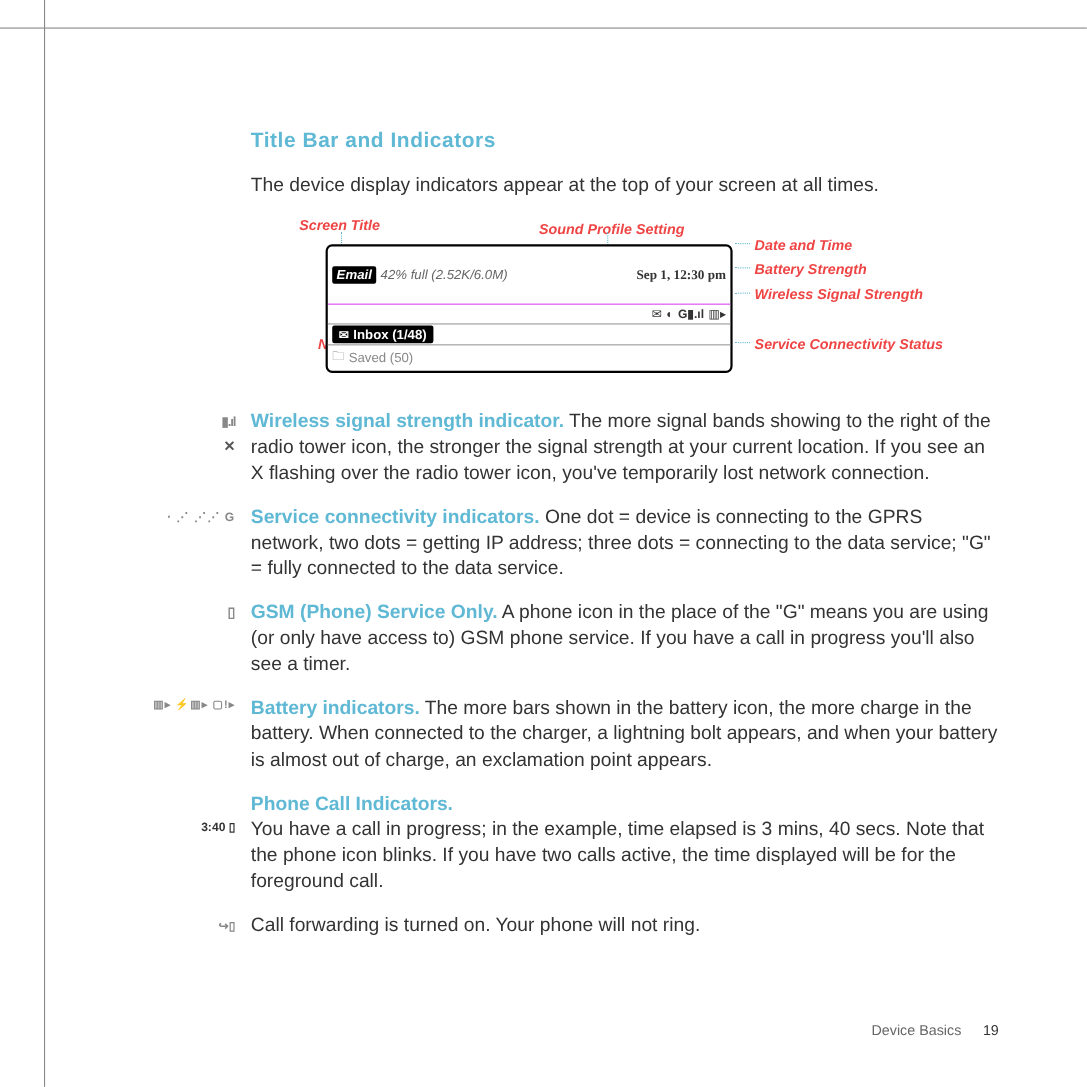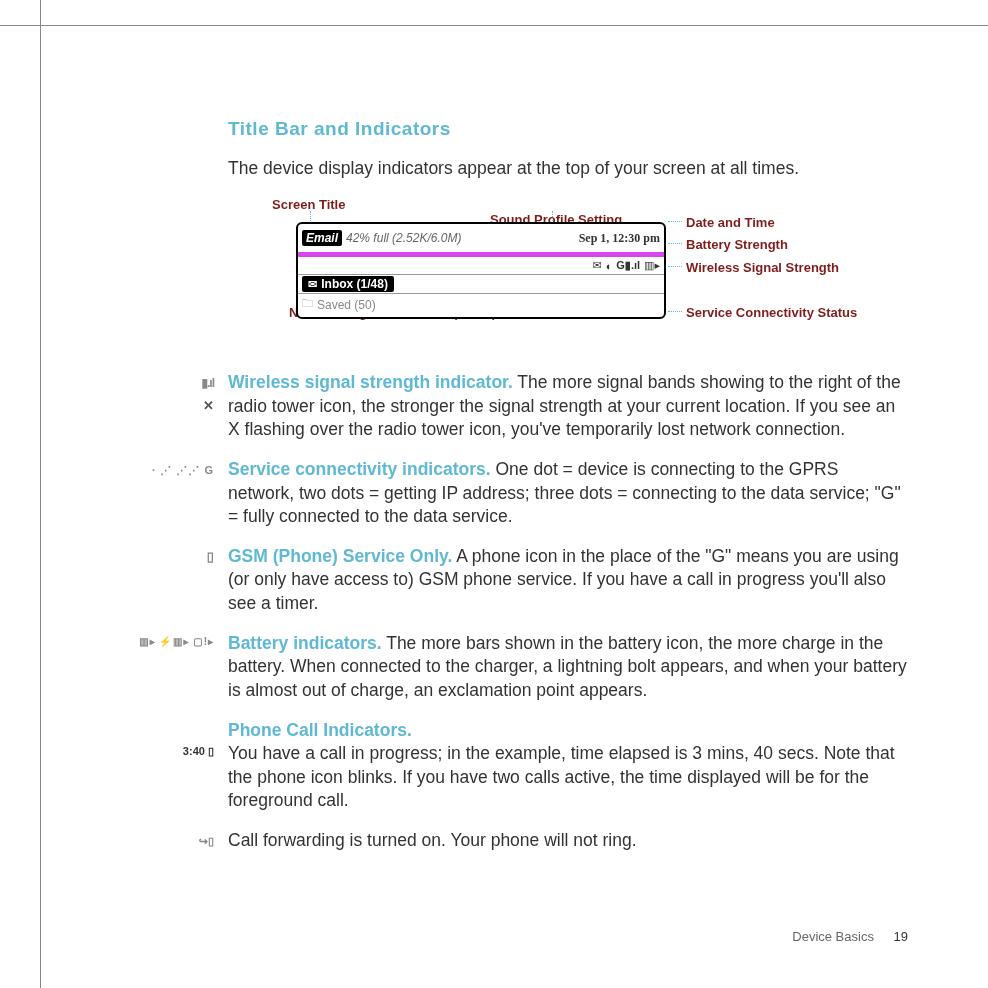--- a/index.html
+++ b/index.html
@@ -42,44 +42,45 @@
   .diagram {
     position: relative;
     margin-left: 34px;
     height: 140px;
     margin-bottom: 10px;
   }
   .label {
     position: absolute;
     font-size: 13px;
     font-weight: 700;
-    color: #7f1d1d;
+    color: #ef4444;
     white-space: nowrap;
+    font-style: italic;
   }
   .dots {
     position: absolute;
     border-top: 1px dotted #5fb8d4;
   }
   .dots-v {
     position: absolute;
     border-left: 1px dotted #5fb8d4;
   }
   .bar-img {
     position: absolute;
     top: 25px; left: 34px;
     width: 370px;
     border: 2px solid #000;
     border-radius: 6px;
     background: #fff;
     font-size: 12px;
   }
   .bar-row1 {
     display: flex; align-items: center;
-    padding: 6px 4px;
-    border-bottom: 5px solid #d946ef;
+    padding: 18px 4px;
+    border-bottom: 1px solid #d946ef;
     gap: 4px;
   }
   .bar-email {
     background: #000; color: #fff; font-weight: 700;
     padding: 1px 4px; font-style: italic;
     border-radius: 2px;
   }
   .bar-full { color: #666; font-style: italic; }
   .bar-right { margin-left: auto; display:flex; gap:4px; align-items:center; color:#333; }
   .bar-date { font-family: Georgia, serif; font-weight: 700; }
@@ -149,21 +150,21 @@
 
 <div class="crop-top"></div>
 <div class="crop-left"></div>
 
 <div class="page">
   <h1 class="title">Title Bar and Indicators</h1>
   <p class="intro">The device display indicators appear at the top of your screen at all times.</p>
 
   <div class="diagram">
     <div class="label" style="top:0; left:10px;">Screen Title</div>
-    <div class="label" style="top:15px; left:228px;">Sound Profile Setting</div>
+    <div class="label" style="top:4px; left:228px;">Sound Profile Setting</div>
     <div class="label" style="top:18px; left:424px;">Date and Time</div>
     <div class="label" style="top:40px; left:424px;">Battery Strength</div>
     <div class="label" style="top:63px; left:424px;">Wireless Signal Strength</div>
     <div class="label" style="top:108px; left:424px;">Service Connectivity Status</div>
     <div class="label" style="top:108px; left:27px;">New Message Notification (Email)</div>
 
     <div class="dots-v" style="top:14px; left:48px; height:14px;"></div>
     <div class="dots-v" style="top:14px; left:290px; height:14px;"></div>
     <div class="dots" style="top:24px; left:406px; width:14px;"></div>
     <div class="dots" style="top:46px; left:406px; width:14px;"></div>

